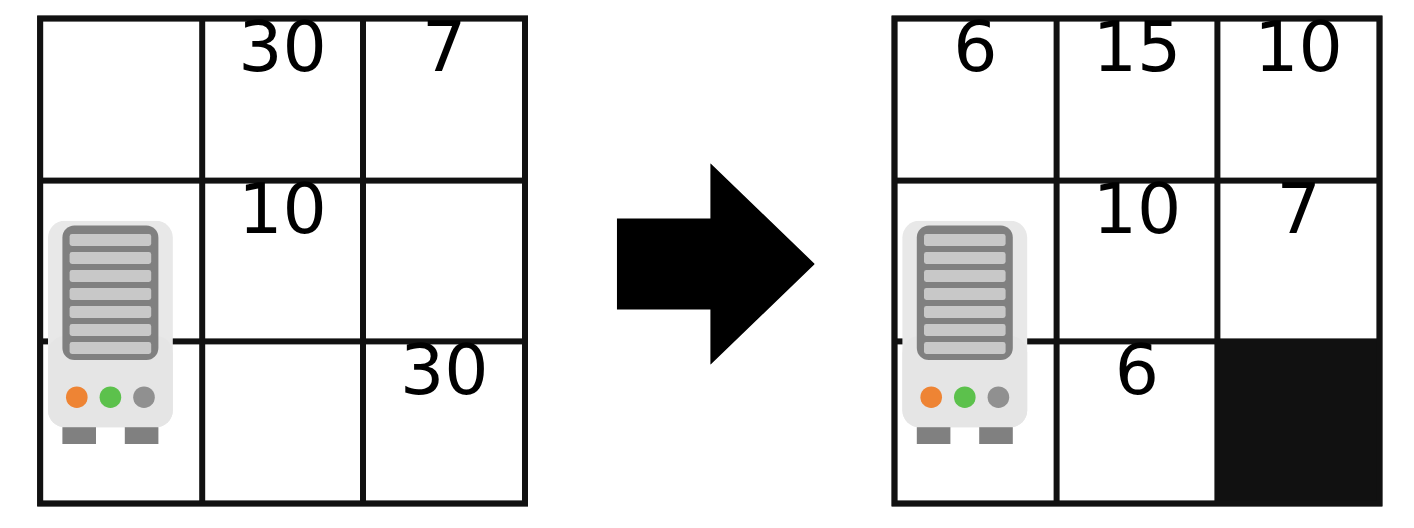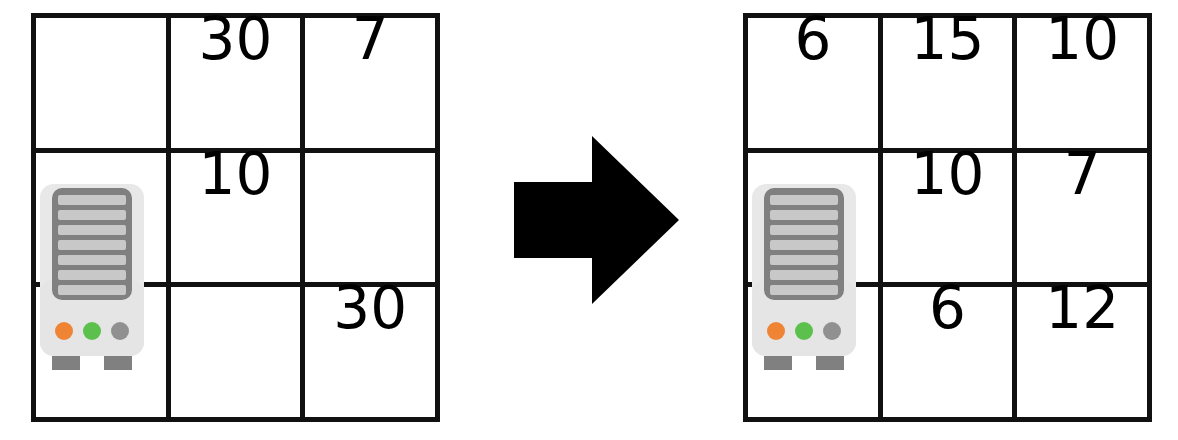--- a/index.html
+++ b/index.html
@@ -147,23 +147,20 @@
         <span class="value">10</span>
       </div>
     <div class="cell">
         <span class="value">7</span>
       </div>
 
     <div class="cell empty"></div>
     <div class="cell">
         <span class="value">6</span>
       </div>
-    <div class="cell">
-        <span class="value">12</span>
-      </div>
   </div>
 
   <div class="device right-grid">
     <svg viewBox="0 0 108 190" xmlns="http://www.w3.org/2000/svg">
       <rect x="2" y="0" width="104" height="172" rx="14" ry="14" fill="#e8e8e8"></rect>
       <rect x="2" y="96" width="104" height="76" rx="14" ry="14" fill="#e5e5e5"></rect>
       <rect x="14" y="4" width="80" height="112" rx="10" ry="10" fill="#808080"></rect>
       <rect x="20" y="11" width="68" height="10" rx="2" ry="2" fill="#c8c8c8"></rect>
       <rect x="20" y="26" width="68" height="10" rx="2" ry="2" fill="#c8c8c8"></rect>
       <rect x="20" y="41" width="68" height="10" rx="2" ry="2" fill="#c8c8c8"></rect>

